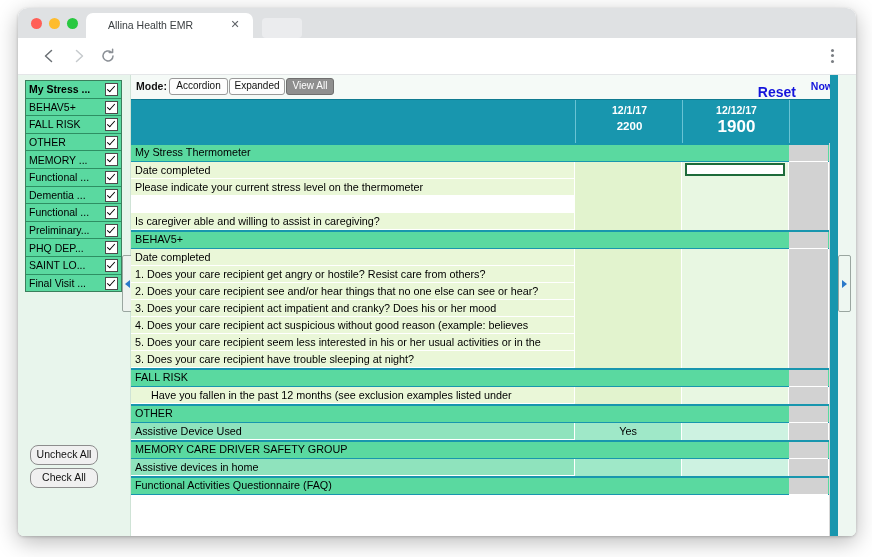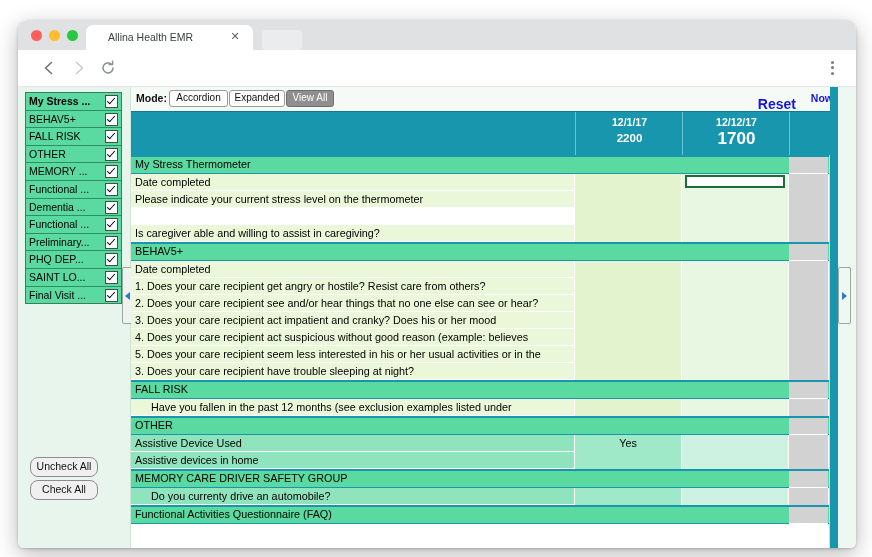--- a/index.html
+++ b/index.html
@@ -4,21 +4,20 @@
 <style>
   html,body{margin:0;padding:0;background:#ffffff;}
   body{width:872px;height:557px;overflow:hidden;font-family:"Liberation Sans",sans-serif;}
 
   
   #browser-window{
     position:absolute;left:18px;top:8px;width:838px;height:528px;
     background:#ffffff;border-radius:9px 9px 6px 6px;
     box-shadow:0 6px 22px rgba(0,0,0,.28), 0 1px 3px rgba(0,0,0,.2);
     overflow:hidden;
-    margin-top:12px;
   }
   #tab-strip{
     position:relative;height:30px;background:#dfe1e3;border-radius:9px 9px 0 0;
   }
   .traffic{position:absolute;top:10px;width:11px;height:11px;border-radius:50%;}
   #dot-close{left:13px;background:#ff5f57;}
   #dot-min{left:31px;background:#febc2e;}
   #dot-max{left:49px;background:#28c840;}
   #tab-active{
     position:absolute;left:68px;top:5px;width:167px;height:25px;
@@ -53,21 +52,21 @@
   }
 
   
   #left-panel{
     position:absolute;left:0;top:0;width:112px;height:462px;background:#e8f5ec;
     border-right:1px solid #cfe3d6;
   }
   #form-list{position:absolute;left:7px;top:5px;width:95px;border:1px solid #3a7f5c;}
   .form-item{
     position:relative;height:16.6px;background:#5ad9a0;border-bottom:1px solid #2e8f63;
-    display:flex;align-items:flex-start;
+    display:flex;align-items:center;
   }
   .form-item:last-child{border-bottom:none;}
   .form-item-label{
     padding-left:3px;font-size:10.5px;color:#000;white-space:nowrap;overflow:hidden;
     width:68px;line-height:16px;
   }
   .form-item.bold .form-item-label{font-weight:bold;}
   .form-check{
     position:absolute;right:3px;top:2px;width:11px;height:11px;background:#fff;
     border:1px solid #4a4a4a;
@@ -308,21 +307,21 @@
         <div id="now-link">Now</div>
       </div>
 
       <div id="col-header">
         <div class="col-head" id="col-head-1">
           <div class="d">12/1/17</div>
           <div class="t">2200</div>
         </div>
         <div class="col-head" id="col-head-2">
           <div class="d">12/12/17</div>
-          <div class="t">1700</div>
+          <div class="t">1900</div>
         </div>
         <div class="col-head" id="col-head-3"></div>
       </div>
 
       <div id="grid">
           <div class="row section">
             <div class="c0">My Stress Thermometer</div>
             <div class="c3"></div>
           </div>
           <div class="row pale">
@@ -414,37 +413,26 @@
           <div class="row section">
             <div class="c0">OTHER</div>
             <div class="c3"></div>
           </div>
           <div class="row mint">
             <div class="c0">Assistive Device Used</div>
             <div class="c1">Yes</div>
             <div class="c2"></div>
             <div class="c3"></div>
           </div>
+          <div class="row section">
+            <div class="c0">MEMORY CARE DRIVER SAFETY GROUP</div>
+            <div class="c3"></div>
+          </div>
           <div class="row mint">
             <div class="c0">Assistive devices in home</div>
-            <div class="c1"></div>
-            <div class="c2"></div>
-            <div class="c3"></div>
-          </div>
-          <div class="row section">
-            <div class="c0">MEMORY CARE DRIVER SAFETY GROUP</div>
-            <div class="c3"></div>
-          </div>
-          <div class="row mint hasicon">
-            <span class="row-icon">
-              <span class="arrow"></span>
-              <span class="bar1"></span>
-              <span class="bar2"></span>
-            </span>
-            <div class="c0">Do you currenty drive an automobile?</div>
             <div class="c1"></div>
             <div class="c2"></div>
             <div class="c3"></div>
           </div>
           <div class="row section">
             <div class="c0">Functional Activities Questionnaire (FAQ)</div>
             <div class="c3"></div>
           </div>
         </div>
 

